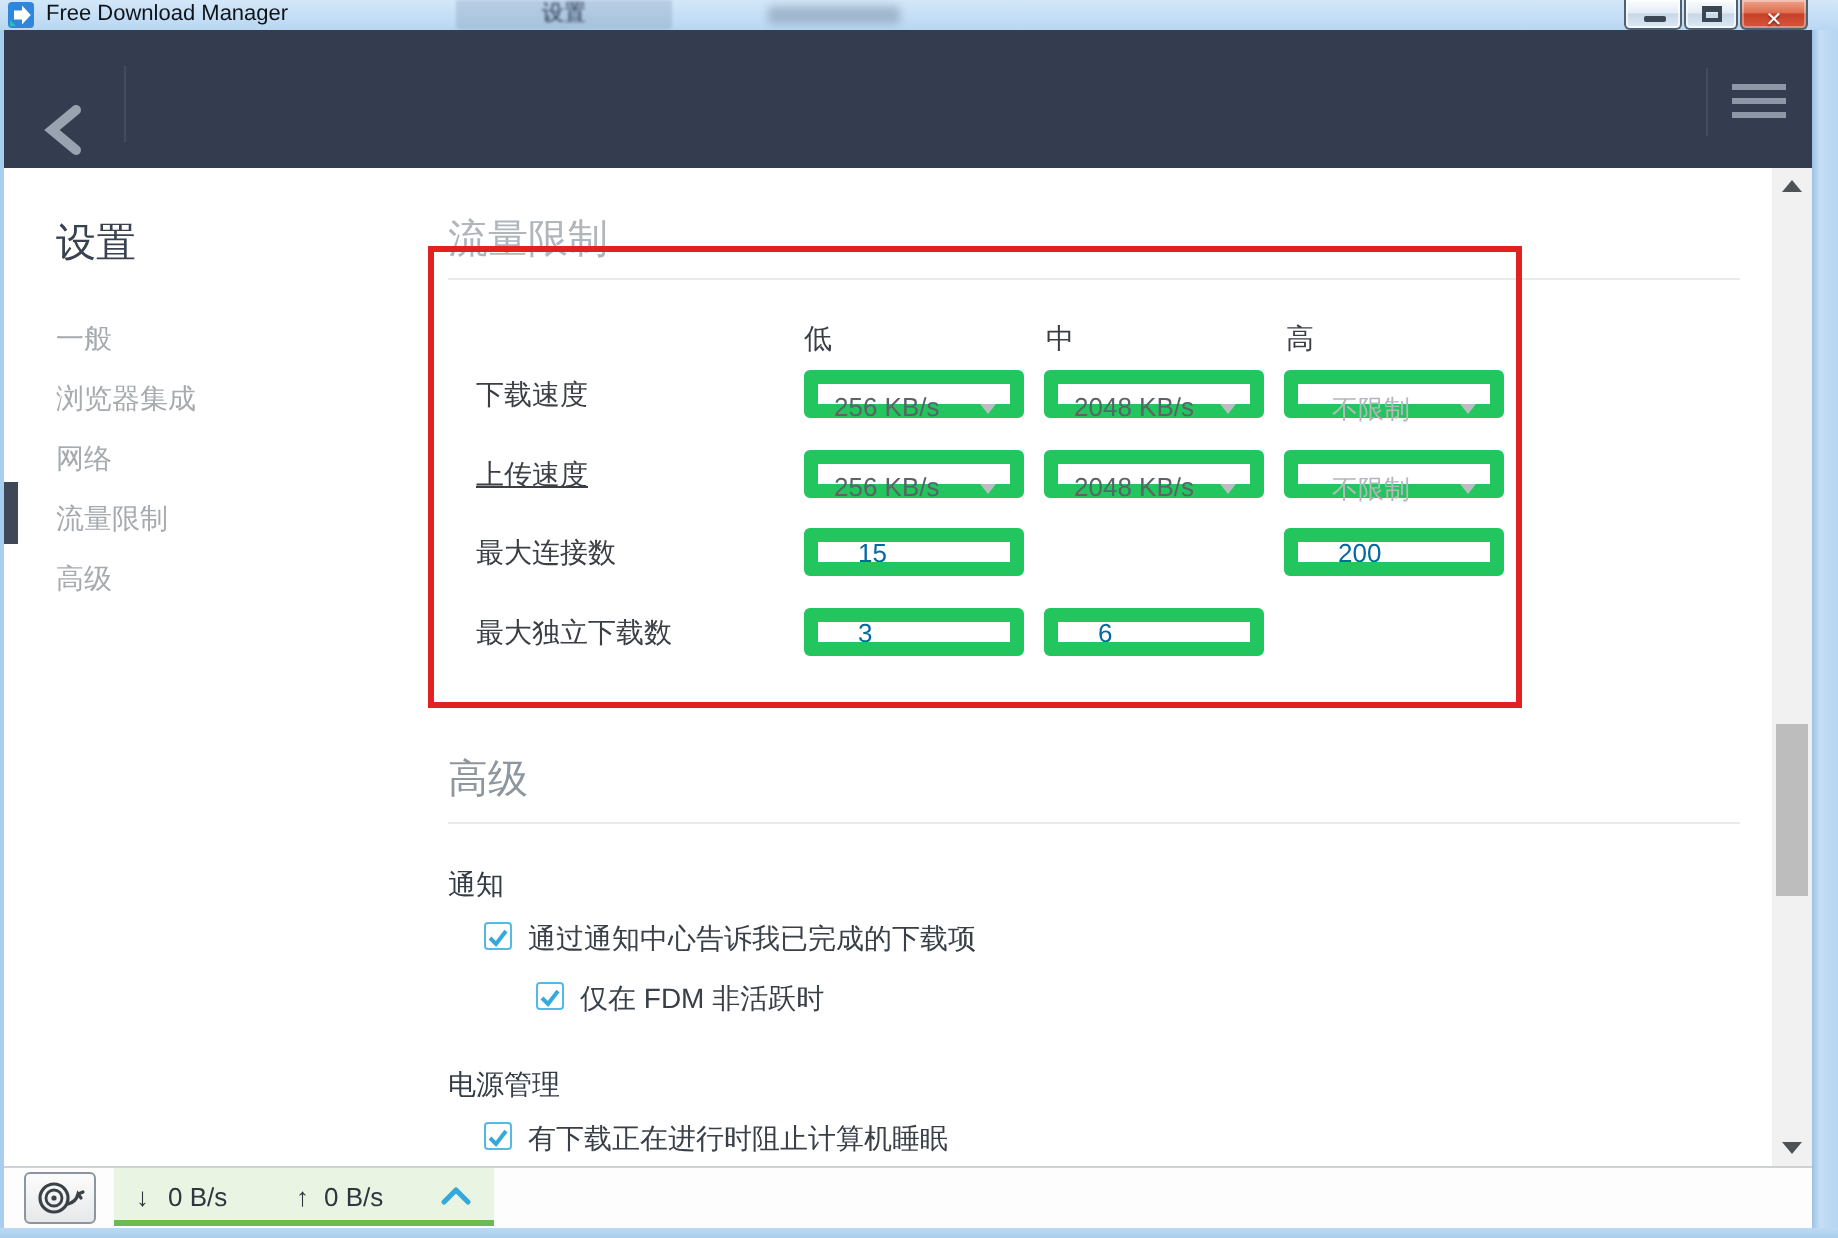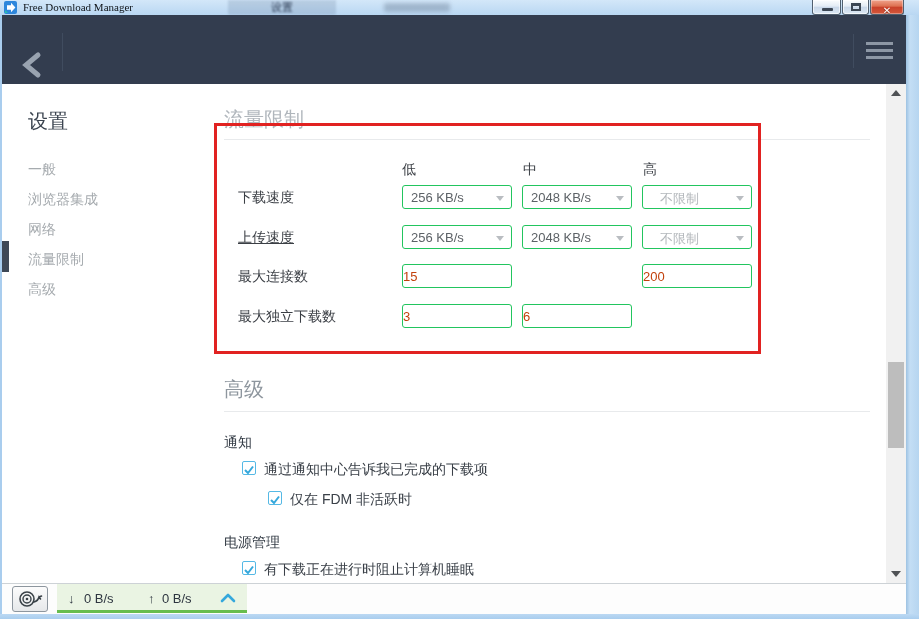--- a/index.html
+++ b/index.html
@@ -8,21 +8,21 @@
     font-family:"Liberation Sans","DejaVu Sans",sans-serif;
     position:relative; width:919px; height:619px; overflow:hidden;
     background:linear-gradient(#c6def5,#b3d2ee);
   }
   .abs { position:absolute; }
 
   
   .titlebar { left:0; top:0; width:919px; height:15px;
     background:linear-gradient(#d3e7f9,#b9d7f2); }
   .app-icon { left:4px; top:1px; width:13px; height:13px; }
-  .app-title { left:23px; top:1px; font-size:11px; color:#0f1419; white-space:nowrap;font-family:Liberation Serif, serif; }
+  .app-title { left:23px; top:1px; font-size:11px; color:#0f1419; white-space:nowrap; }
   .ghost-tab { left:228px; top:0; width:108px; height:15px;
     background:rgba(96,118,148,.22); border-radius:0 0 2px 2px;
     color:#25344c; font-size:11px; text-align:center; line-height:15px;
     filter:blur(0.8px); overflow:hidden; }
   .ghost-blob { left:384px; top:3px; width:66px; height:9px;
     background:rgba(90,105,130,.35); border-radius:2px; filter:blur(2px); }
 
   .winbtn { top:0; height:15px; border:1px solid #51606f; border-top:none;
     border-radius:0 0 3px 3px; text-align:center;
     background:linear-gradient(#fbfdfe 0%,#e3ecf5 45%,#c8d7e8 50%,#dde9f4 100%);
@@ -61,28 +61,28 @@
   .side-marker { left:0; top:226px; width:7px; height:31px; background:#3f4856; }
 
   
   .sect-heading { font-size:20px; }
   .h-traffic { left:222px; top:91px; color:#b0b6bc; }
   .h-advanced { left:222px; top:361px; color:#8e969e; }
   .divider { height:1px; background:#e8eaec; left:222px; width:646px; }
   .col-label { top:146px; font-size:14px; color:#3b3f45; }
   .row-label { left:236px; font-size:14px; color:#3b3f45; }
 
-  .select, .txt { width:110px; height:24px; border:1px solid #22c55e; border-radius:3px;
+  .select, .txt { width:110px; height:24px; border:7px solid #22c55e; border-radius:3px;
     background:#fff; font-size:13px; }
   .select { color:#5d6267; padding:4px 18px 0 8px; position:absolute; cursor:pointer; }
   .select.disabled { color:#b4b8bc;padding-left:17px; }
   .sel-arrow { position:absolute; right:7px; top:10px; width:0; height:0;
     border-left:4px solid transparent; border-right:4px solid transparent;
     border-top:5px solid #b9bdc1; }
-  .txt { position:absolute; color:#c2410c; padding:0 0; font-family:inherit; outline:none; }
+  .txt { position:absolute; color:#0369a1; padding:0 20px; font-family:inherit; outline:none; }
 
   .group-title { left:222px; font-size:14px; color:#343c46; }
   .checkbox { width:14px; height:14px; border:1px solid #55b9e5; border-radius:2px;
     background:#fff; cursor:pointer; }
   .cb-label { font-size:14px; color:#3a4048; }
 
   .red-box { left:212px; top:108px; width:547px; height:231px; border:3px solid #e12221;
     pointer-events:none; z-index:40; }
 
   

